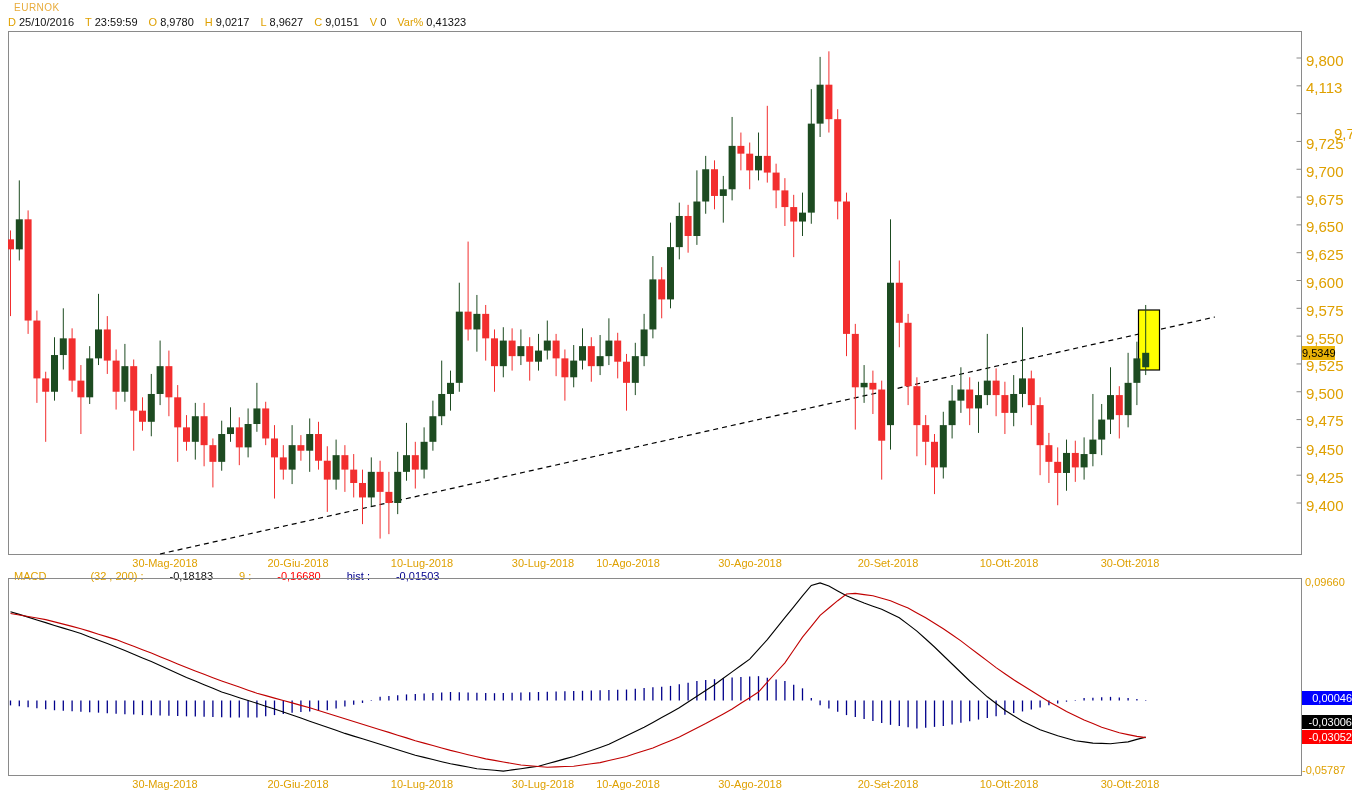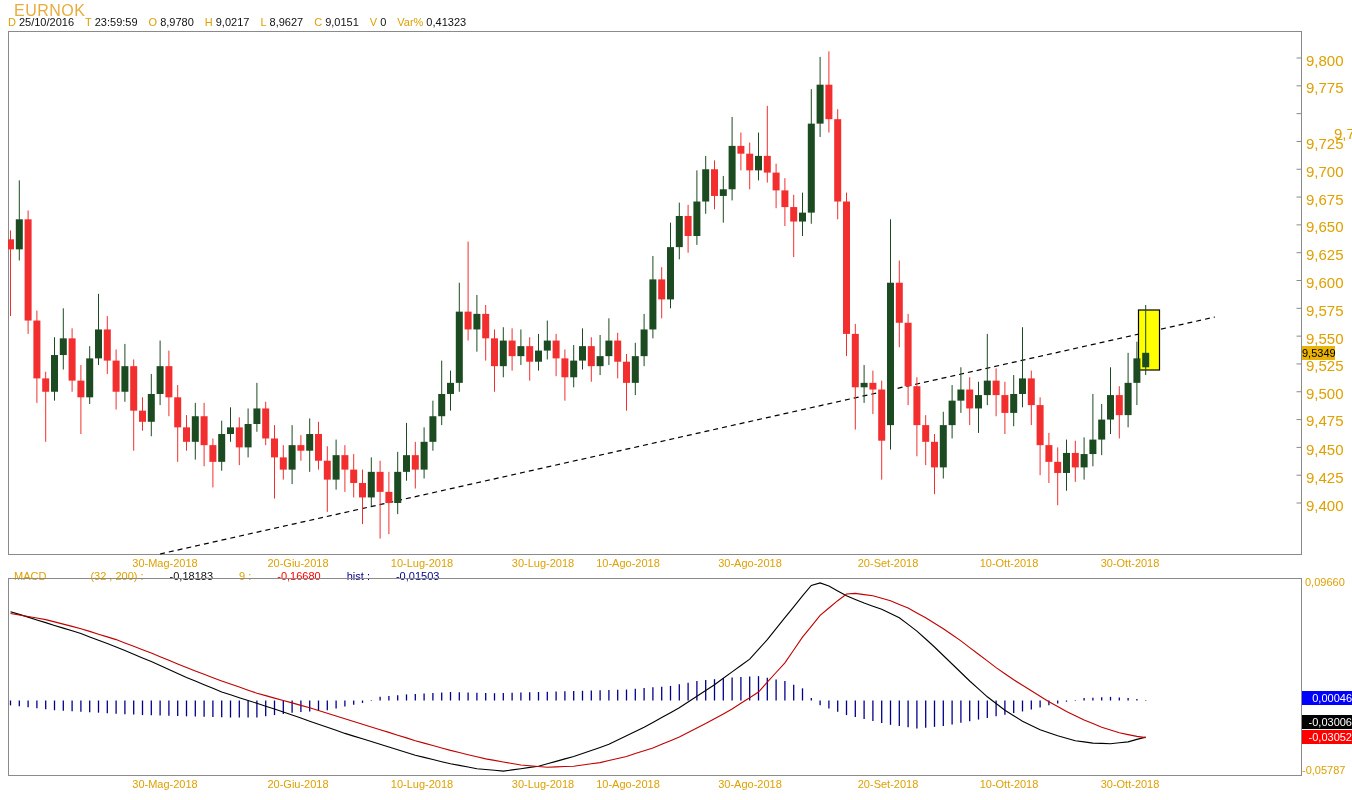--- a/index.html
+++ b/index.html
@@ -1,20 +1,20 @@
 <!DOCTYPE html>
 <html><head>
 <meta charset="utf-8">
 <style>
   html,body{margin:0;padding:0;background:#fff;}
   body{position:relative;width:1352px;height:800px;font-family:"Liberation Sans",sans-serif;overflow:hidden;}
   .abs{position:absolute;}
   .lbl{font-size:11px;white-space:nowrap;}
   .orange{color:#DFA000;}
-  .sym-title{font-size:16px;color:#E8AC3C;letter-spacing:.5px;}
+  .sym-title{font-size:10px;color:#E8AC3C;letter-spacing:.5px;}
   .ohlc-row{display:flex;gap:11px;font-size:11px;}
   .ohlc-item .k{color:#DFA000;margin-right:3px;}
   .ohlc-item .v{color:#111;}
   .xlab{position:absolute;transform:translateX(-50%);font-size:11px;color:#DFA000;white-space:nowrap;}
   .ylab{position:absolute;font-size:15px;color:#DFA000;white-space:nowrap;left:1306px;}
   .price-tag{position:absolute;left:1302px;width:33px;height:14px;background:#eab308;color:#000;
              font-size:11px;line-height:14px;text-align:center;}
   .macd-box{position:absolute;left:1302px;width:50px;height:14px;color:#fff;font-size:11px;
             line-height:14px;text-align:right;}
   .macd-head{display:flex;font-size:11px;gap:12px;}
@@ -315,21 +315,21 @@
     <line x1="1128.1000000000001" y1="352.8125000000006" x2="1128.1000000000001" y2="427.3500000000008" stroke="#1D4B21" stroke-width="1"></line>
     <rect x="1124.6000000000001" y="382.8500000000018" width="7" height="32.262499999999875" fill="#1D4B21"></rect>
     <line x1="1136.9" y1="341.68750000000085" x2="1136.9" y2="405.1000000000013" stroke="#1D4B21" stroke-width="1"></line>
     <rect x="1133.4" y="358.3750000000015" width="7" height="24.475000000000307" fill="#1D4B21"></rect>
     <line x1="1145.7" y1="304.97500000000144" x2="1145.7" y2="375.06250000000017" stroke="#1D4B21" stroke-width="1"></line>
     <rect x="1142.2" y="352.8125000000006" width="7" height="14.46249999999992" fill="#1D4B21"></rect>
   </svg>
 
 <div>
     <div class="ylab" style="top:51.5px;">9,800</div>
-    <div class="ylab" style="top:79.3125000000004px;">9,775</div>
+    <div class="ylab" style="top:79.3125000000004px;">4,113</div>
     <div class="ylab" style="top:125px;margin-left:28px;">9,750</div>
     <div class="ylab" style="top:134.9375000000012px;">9,725</div>
     <div class="ylab" style="top:162.7500000000016px;">9,700</div>
     <div class="ylab" style="top:190.5625px;">9,675</div>
     <div class="ylab" style="top:218.3750000000004px;">9,650</div>
     <div class="ylab" style="top:246.1875000000008px;">9,625</div>
     <div class="ylab" style="top:274.0000000000012px;">9,600</div>
     <div class="ylab" style="top:301.8125000000016px;">9,575</div>
     <div class="ylab" style="top:329.625px;">9,550</div>
     <div class="ylab" style="top:357.4375000000004px;">9,525</div>

